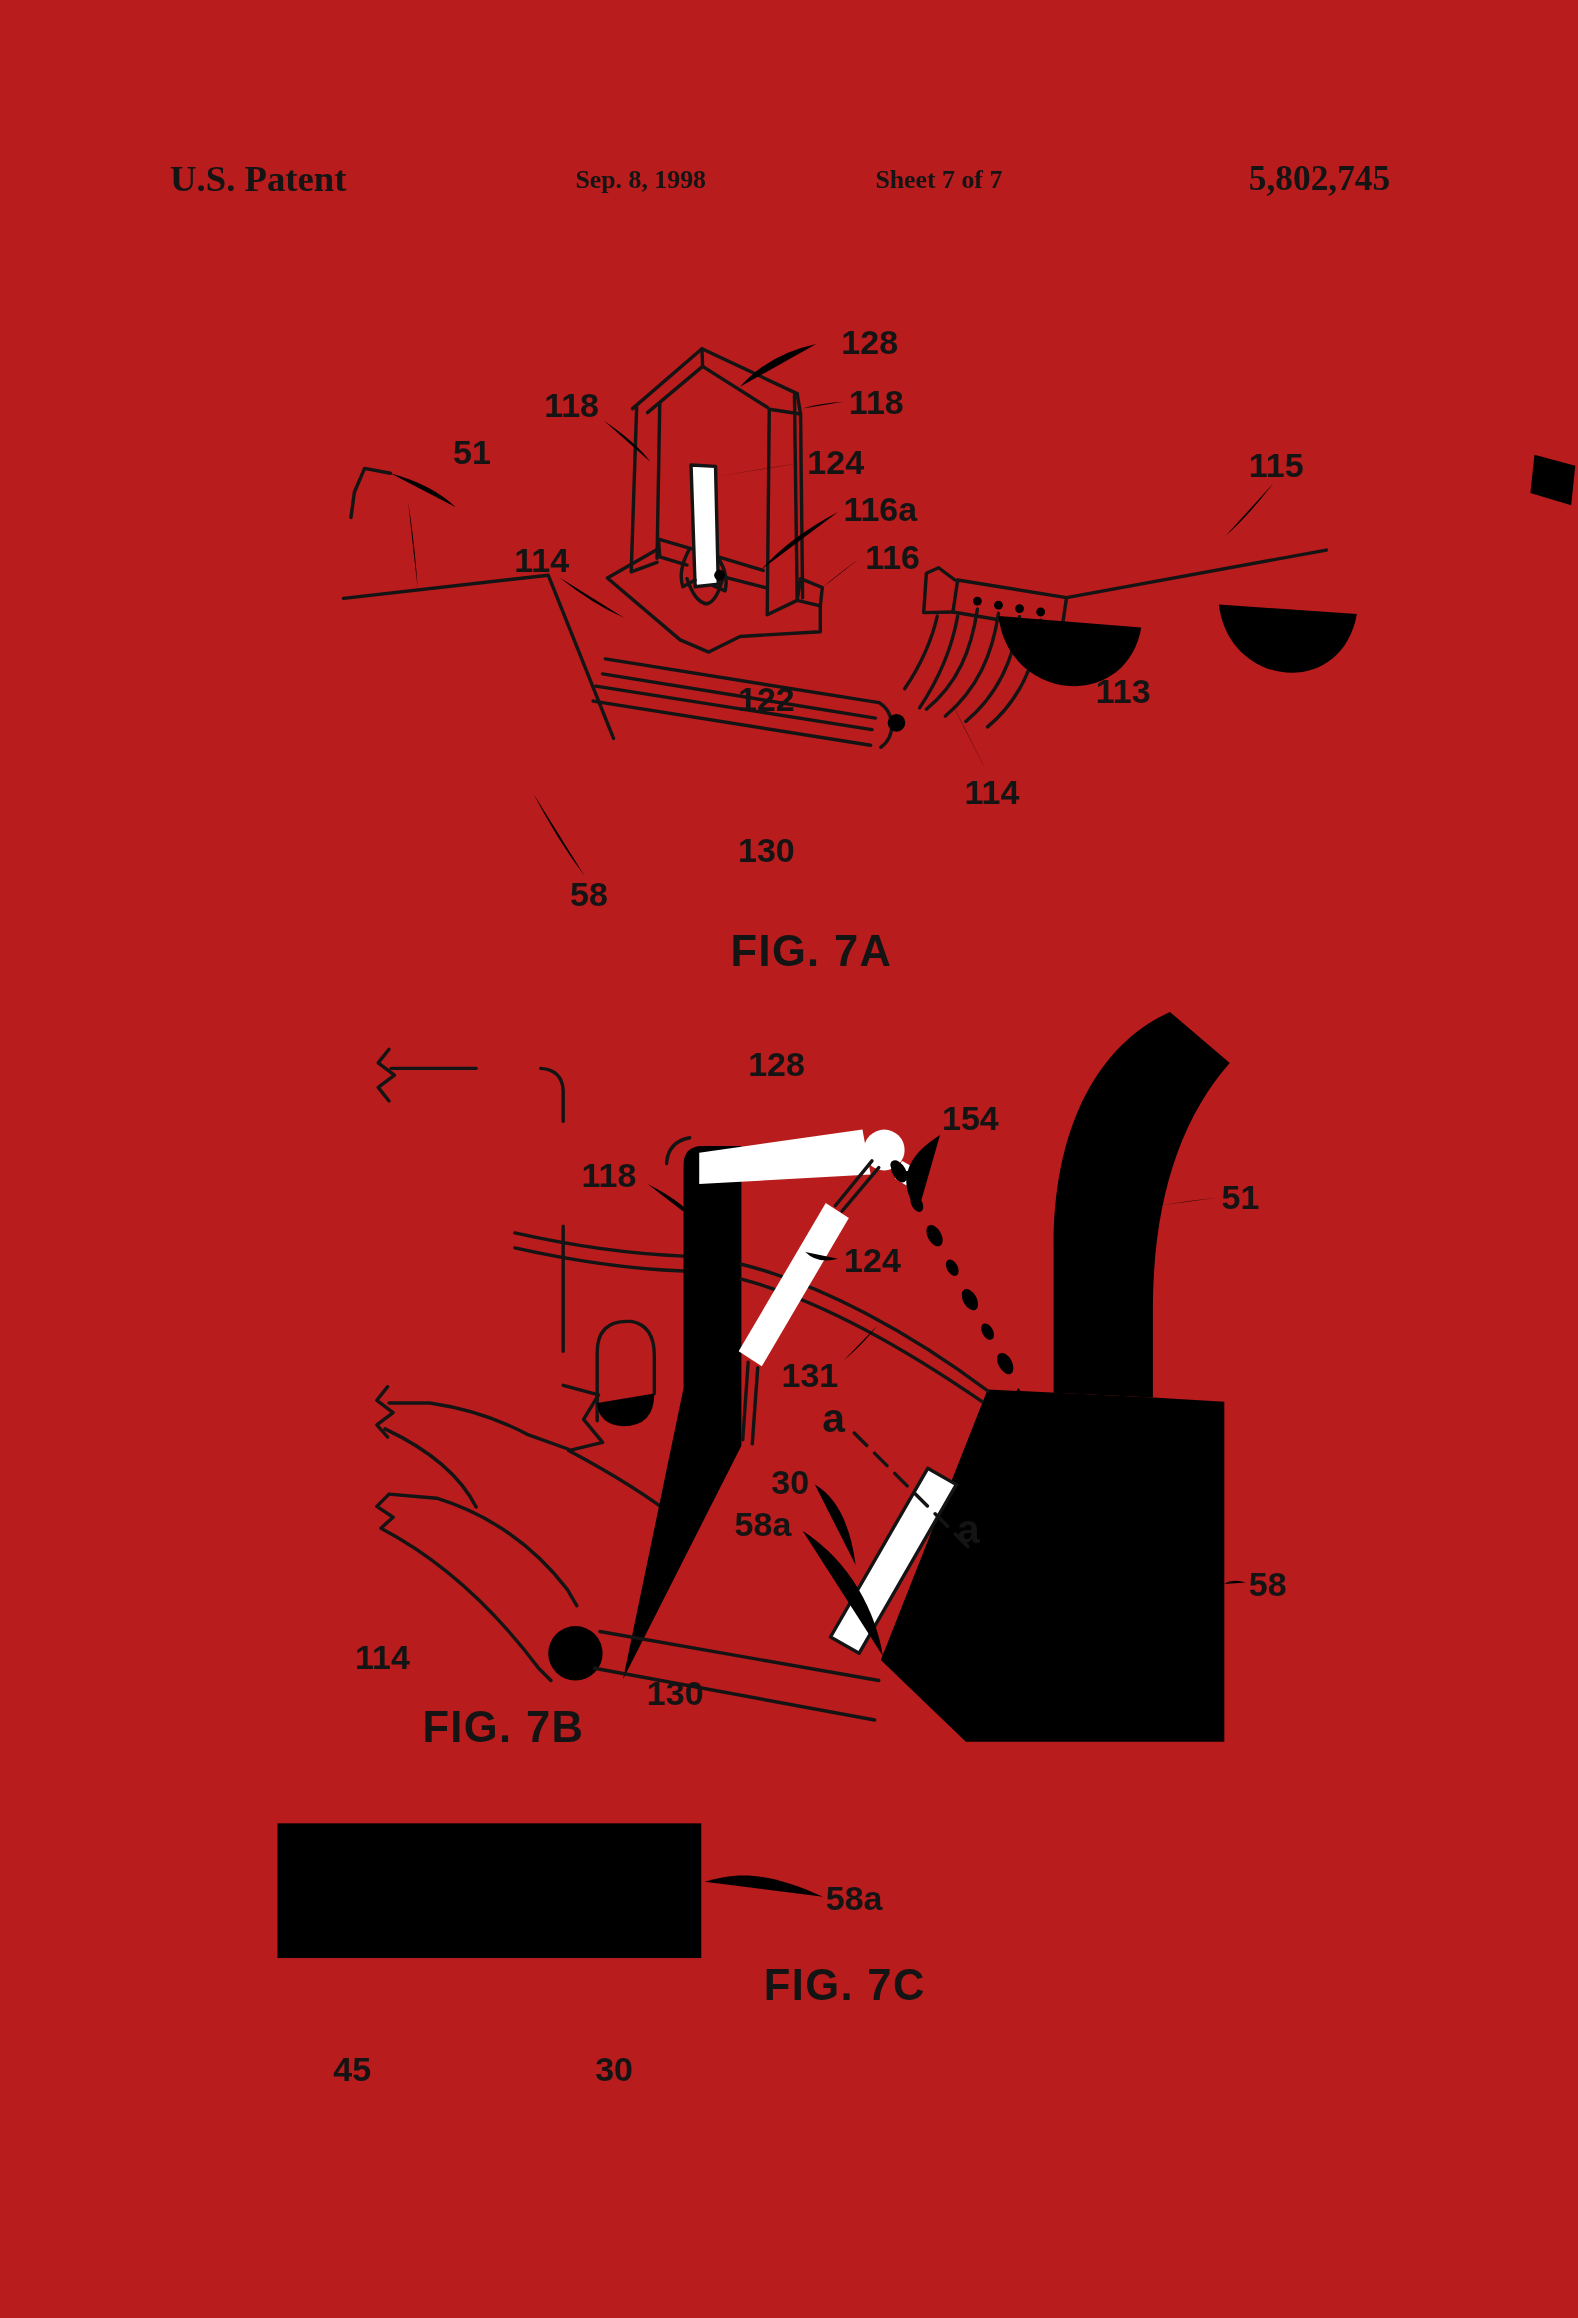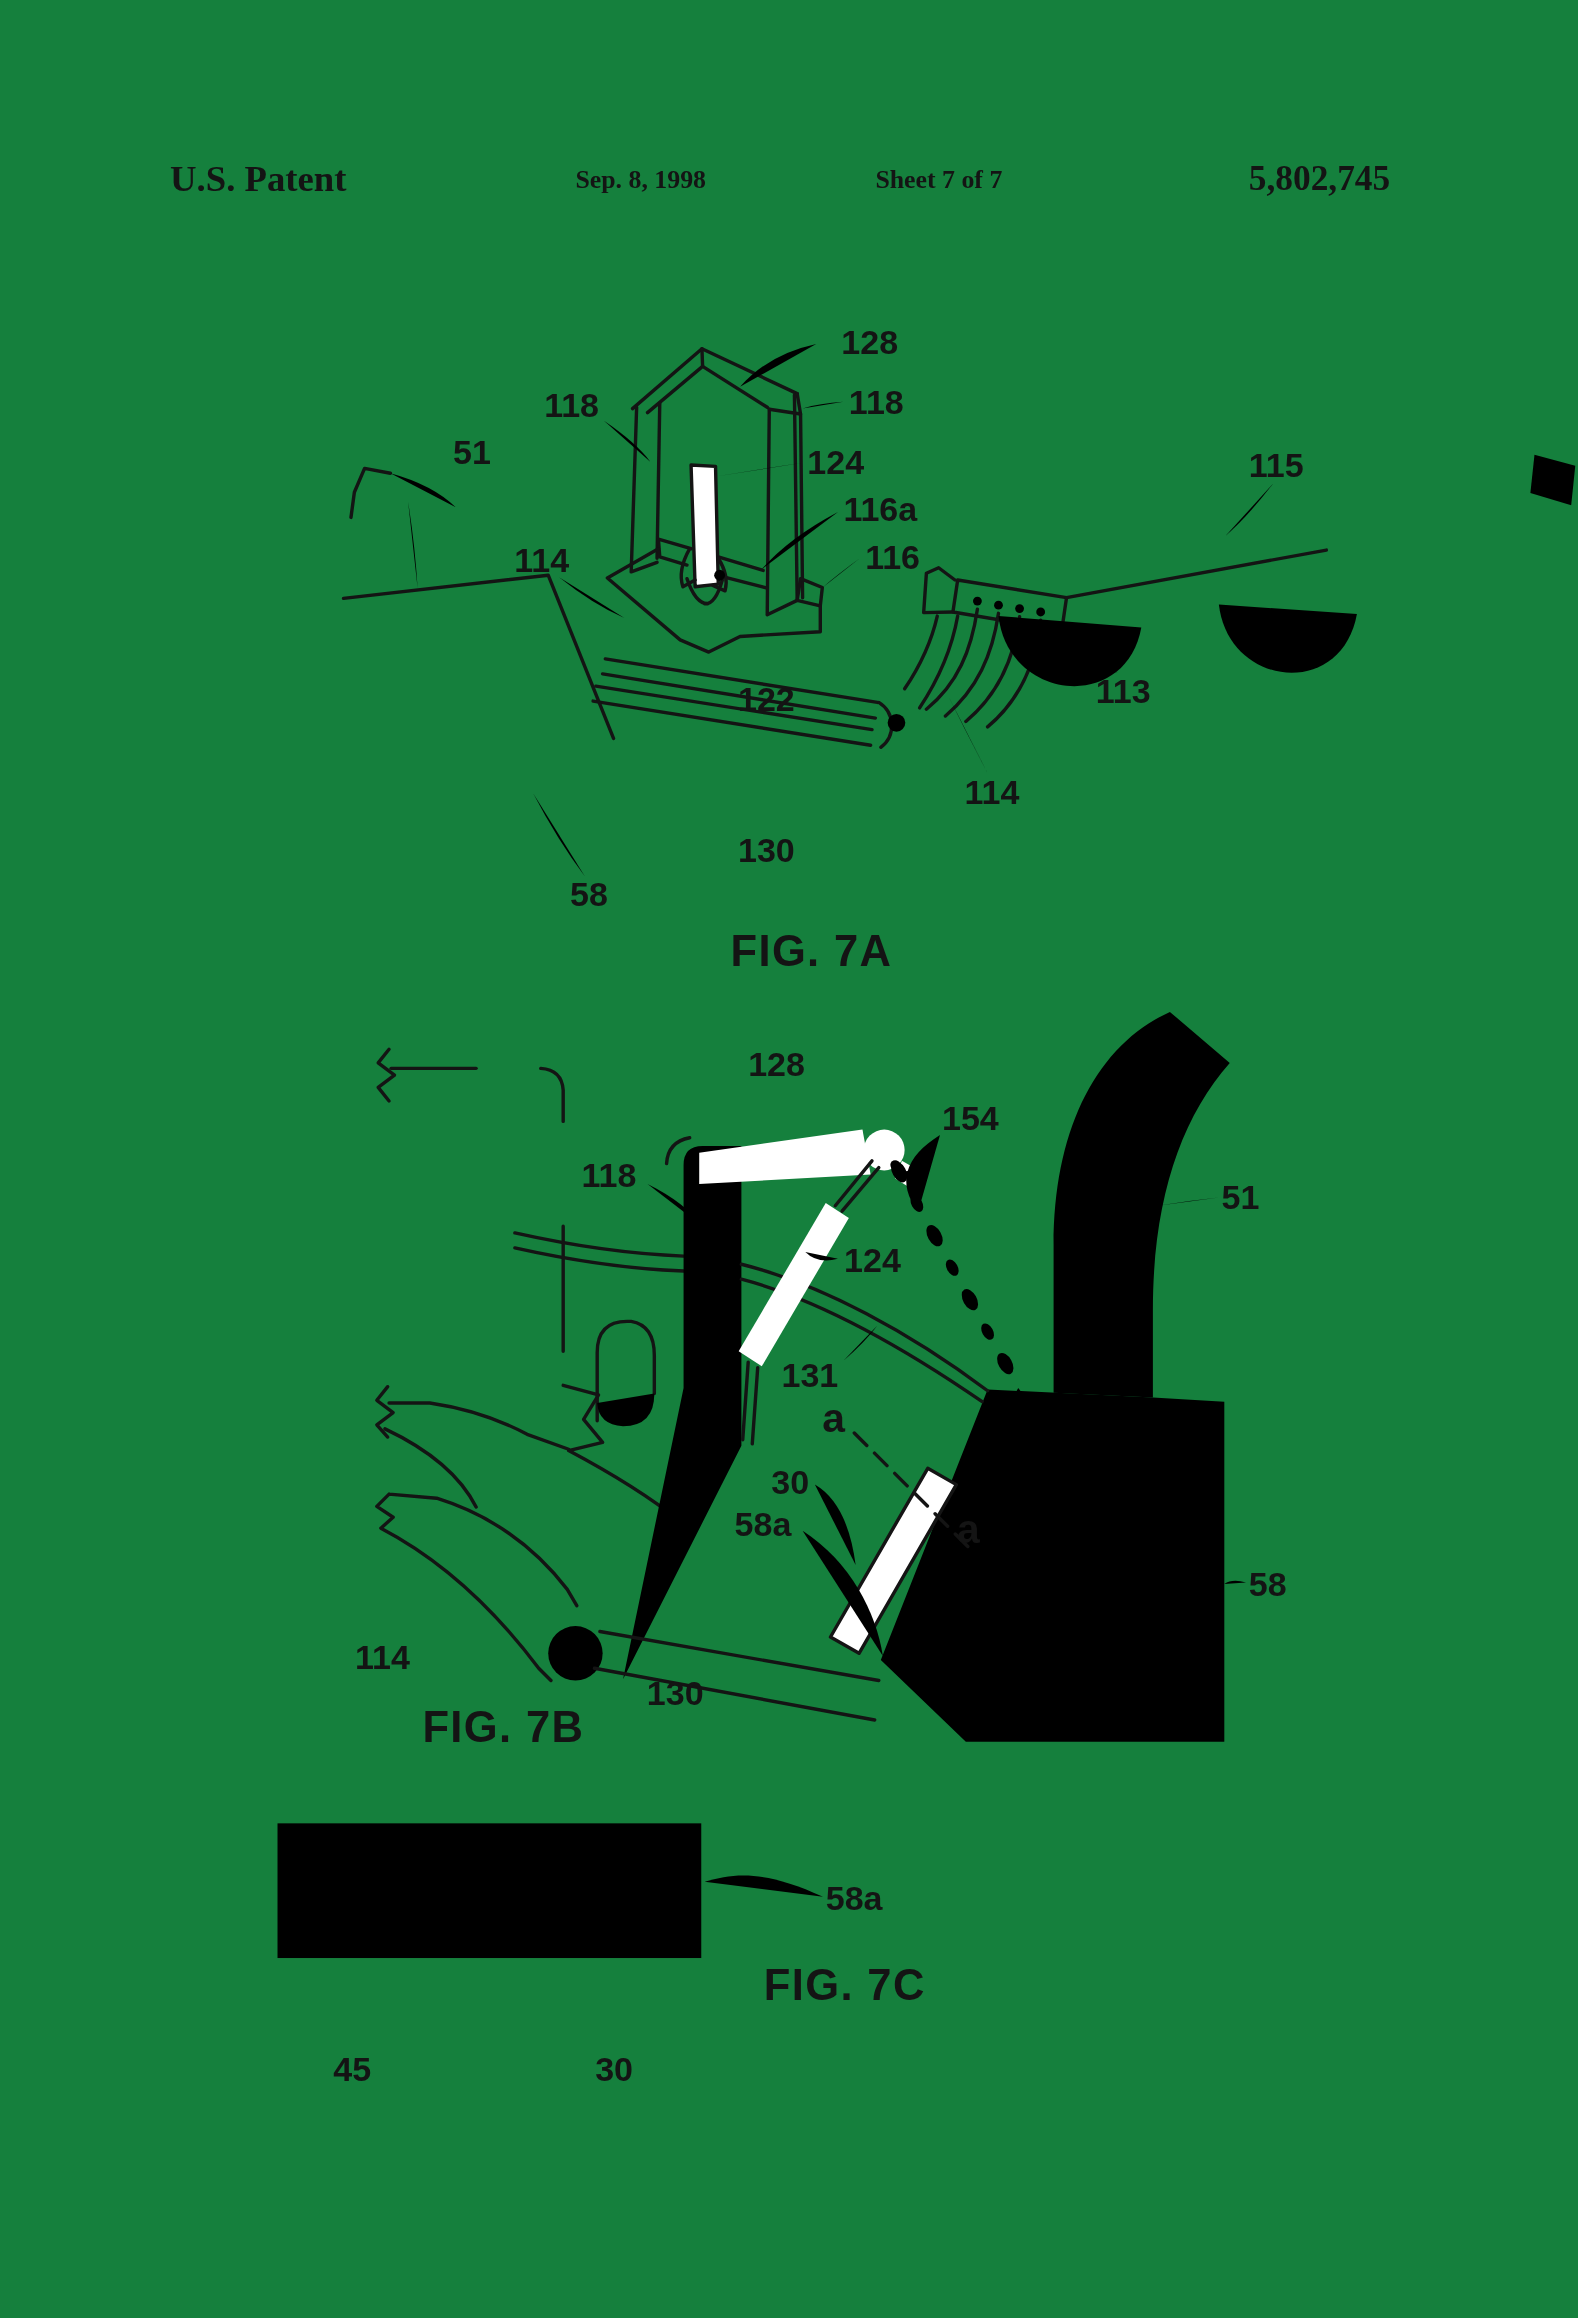--- a/index.html
+++ b/index.html
@@ -1,16 +1,16 @@
 <!DOCTYPE html>
 <html style="font-size:11px"><head>
 <meta charset="utf-8">
 <style>
   html,body{margin:0;padding:0;background:#e8e8e8;}
-  .page{width:1578px;height:2319px;background:#15803d;position:relative;margin:0 auto;
+  .page{width:1578px;height:2319px;background:#b91c1c;position:relative;margin:0 auto;
         font-family:"Liberation Sans",sans-serif;}
   svg{position:absolute;left:0;top:0;}
   .s{stroke:#141414;stroke-width:5;fill:none;stroke-linecap:round;stroke-linejoin:round}
   .s4{stroke-width:4}
   .s6{stroke-width:6}
   .s7{stroke-width:7}
   .wf{fill:#ffffff}
   .dsh{stroke-dasharray:26 16}
   .dshS{stroke-dasharray:14 12}
   .ddot{stroke-dasharray:48 14 7 14}

